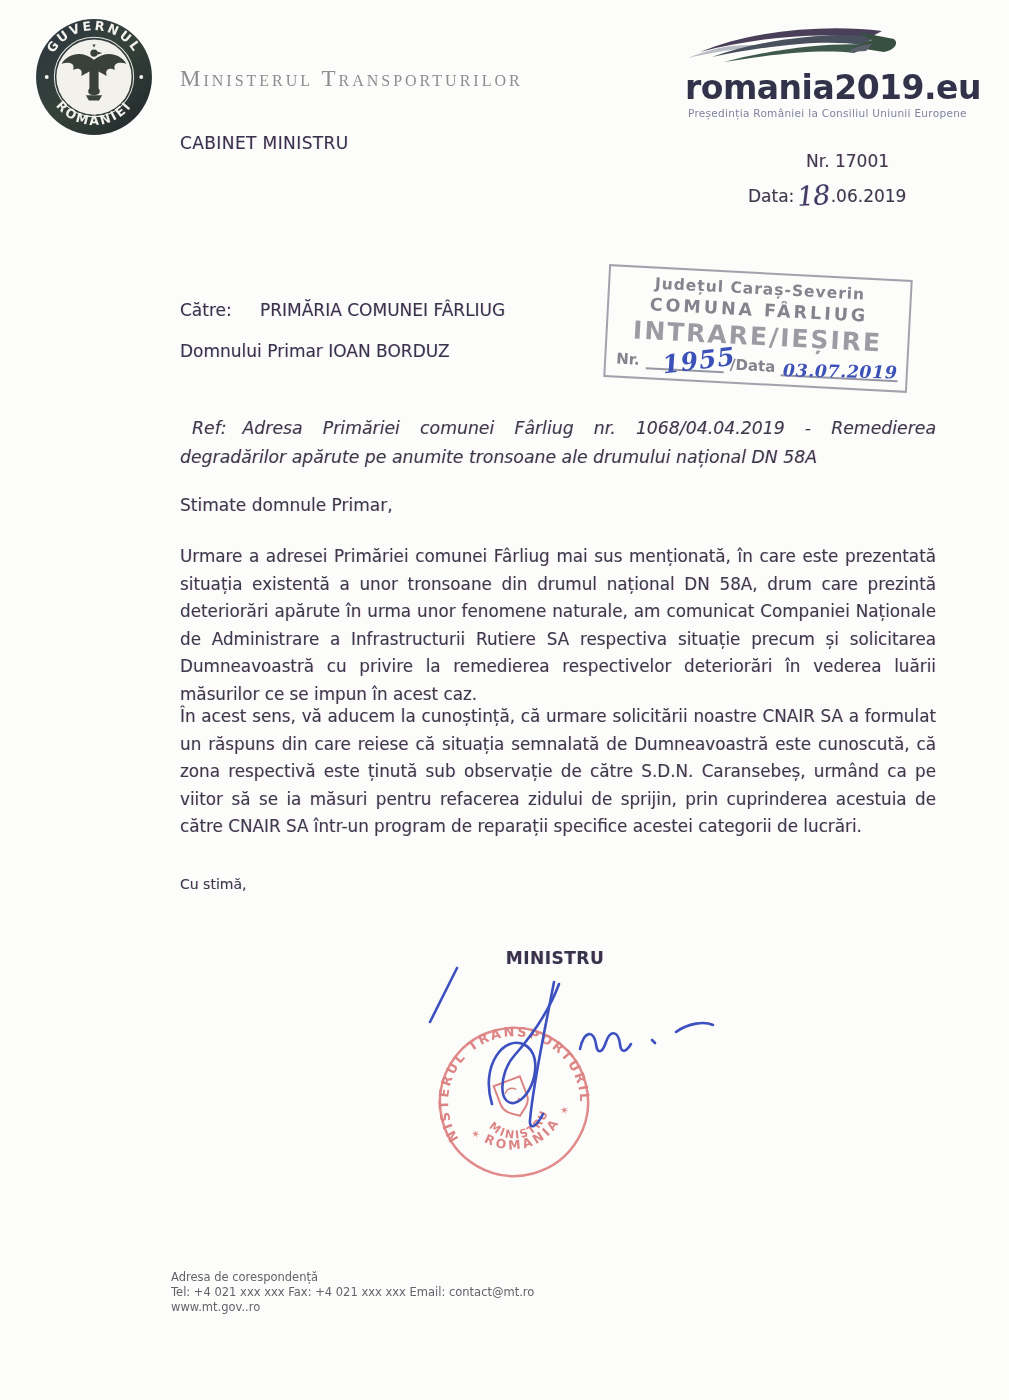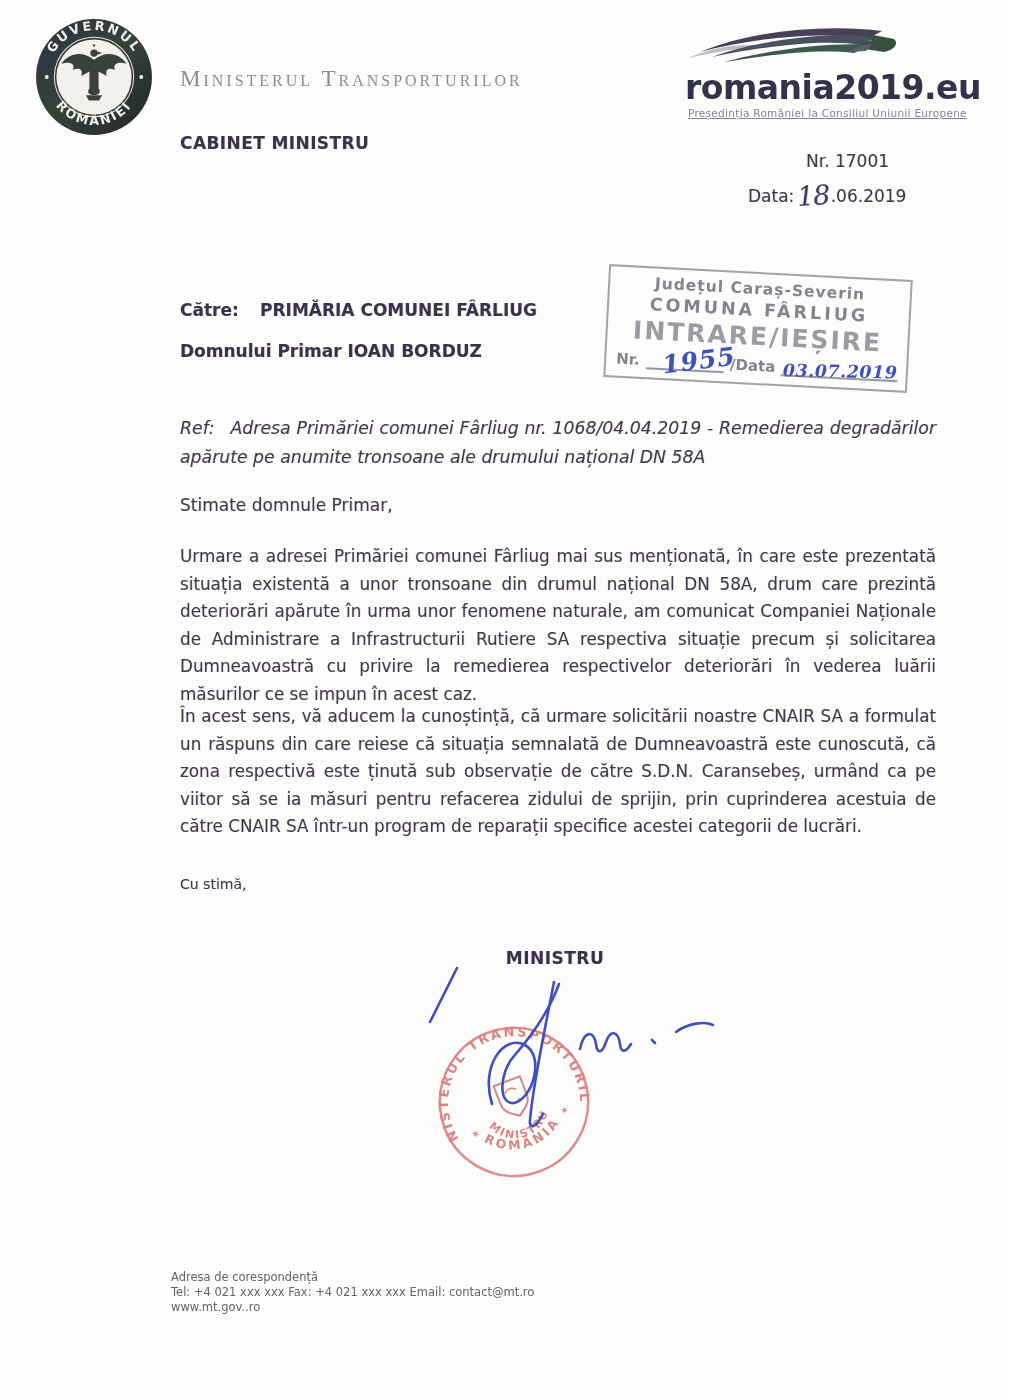--- a/index.html
+++ b/index.html
@@ -3,34 +3,34 @@
 <meta charset="utf-8">
 <style>
   html,body { margin:0; padding:0; background:#e8e8e6; }
   .page {
     position:relative; width:1009px; height:1400px; margin:0 auto;
     background:#fcfcfa; overflow:hidden;
     font-family:"DejaVu Sans","Liberation Sans",sans-serif;
     color:#3e3949;
   }
   .ink { color:#3e3949; text-shadow:0.7px 0.4px 0.4px rgba(185,60,170,0.20), -0.7px -0.3px 0.4px rgba(60,150,150,0.14); }
-  .bold { font-weight:bold; color:#38334a; }
+  .bold { font-weight:normal; color:#38334a; }
   .abs { position:absolute; }
 
   
   .gov-seal { left:33px; top:16px; width:122px; height:122px; }
   .ministry-title {
     left:180px; top:66px; font-family:"Liberation Serif","DejaVu Serif",serif;
     font-variant:small-caps; font-size:23px; letter-spacing:3px; color:#8d8d90;
   }
   .cabinet { left:180px; top:133px; font-size:17px; letter-spacing:0.4px; }
 
   .logo-swoosh { left:686px; top:22px; width:216px; height:48px; }
   .logo-wordmark { left:685px; top:68px; font-size:33px; font-weight:bold; letter-spacing:-0.5px; color:#32324a; }
-  .logo-tagline { left:688px; top:107px; font-size:10.5px; letter-spacing:0.3px; color:#8083a0;text-decoration:underline; }
+  .logo-tagline { left:688px; top:107px; font-size:10.5px; letter-spacing:0.3px; color:#8083a0; }
 
   
   .reg-number { left:806px; top:151px; font-size:17px; }
   .reg-date   { left:748px; top:186px; font-size:17px; }
   .hand-day {
     display:inline-block; font-family:"DejaVu Serif",serif; font-style:italic;
     font-size:27px; color:#3f3a63; transform:rotate(-4deg); line-height:17px;
     vertical-align:-3px; margin:0 1px 0 3px; letter-spacing:-1px;
   }
 
@@ -52,21 +52,21 @@
   .hand-date { left:2px;  bottom:-4px; font-size:17.5px; transform:rotate(-2deg); letter-spacing:0.5px; }
 
   
   .addr-row1 { left:180px; top:300px; font-size:17px; }
   .addr-label { display:inline-block; width:80px; }
   .addr-row2 { left:180px; top:341px; font-size:17px; }
   .ref-block {
     left:180px; top:414px; width:756px; font-style:italic; font-size:17.3px;
     line-height:29px; text-align:justify;
   }
-  .ref-label { margin-right:16px; }
+  .ref-label { margin-right:16px;margin-left:12px; }
   .salutation { left:180px; top:495px; font-size:17px; }
   .para { left:180px; top:543px; width:756px; font-size:16.8px; line-height:27.6px; text-align:justify; }
   .para2 { top:703px; }
   .closing { left:180px; top:876px; font-size:14px; }
 
   
   .sig-block { left:385px; top:948px; width:340px; text-align:center; }
   .sig-title { font-size:17px; font-weight:bold; letter-spacing:0.5px; color:#38334a; margin-bottom:21px; }
   .sig-name  { font-size:18px; font-weight:bold; color:#38334a; }
 

